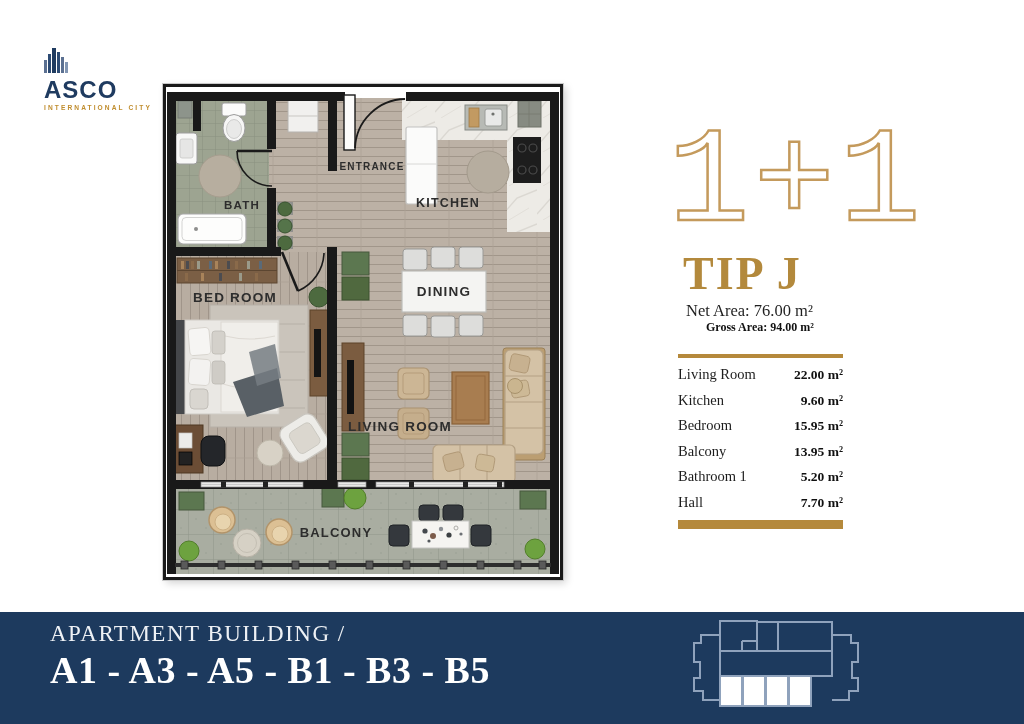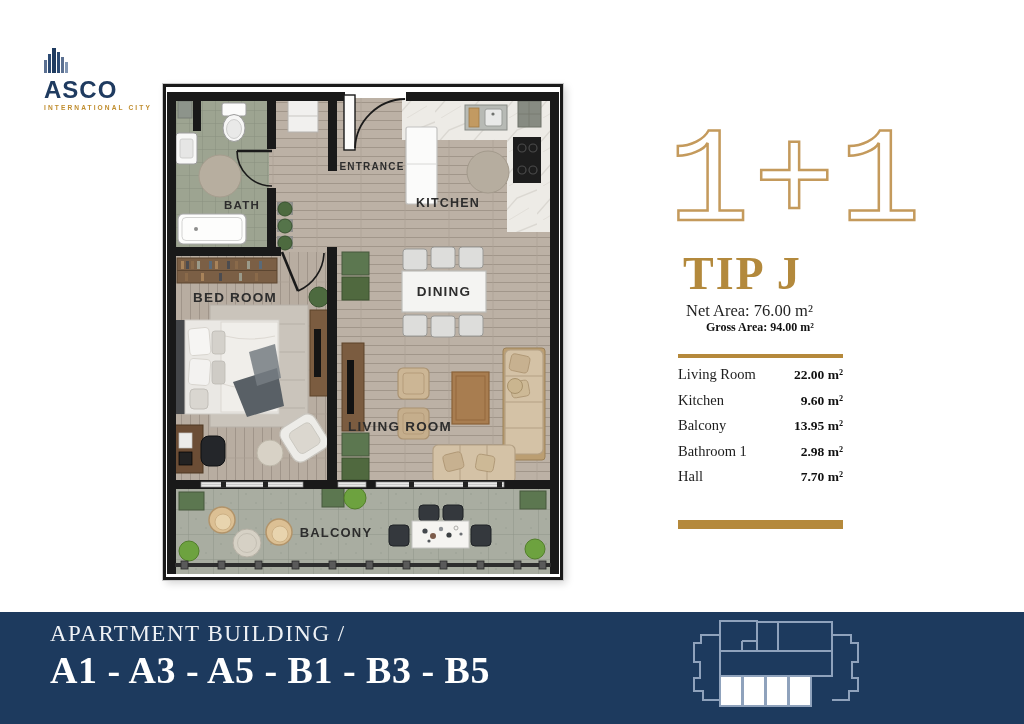--- a/index.html
+++ b/index.html
@@ -328,26 +328,30 @@
 <div class="room-table">
   <div class="room-row">
     <span class="rlabel">Living Room</span>
     <span class="rvalue">22.00 m²</span>
   </div>
   <div class="room-row">
     <span class="rlabel">Kitchen</span>
     <span class="rvalue">9.60 m²</span>
   </div>
   <div class="room-row">
+    <span class="rlabel">Bedroom</span>
+    <span class="rvalue">15.95 m²</span>
+  </div>
+  <div class="room-row">
     <span class="rlabel">Balcony</span>
     <span class="rvalue">13.95 m²</span>
   </div>
   <div class="room-row">
     <span class="rlabel">Bathroom 1</span>
-    <span class="rvalue">2.98 m²</span>
+    <span class="rvalue">5.20 m²</span>
   </div>
   <div class="room-row">
     <span class="rlabel">Hall</span>
     <span class="rvalue">7.70 m²</span>
   </div>
 </div>
 <div class="gold-bar" style="background:#b5893b"></div>
 
 <footer class="footer">
   <div class="footer-line1">APARTMENT BUILDING /</div>

